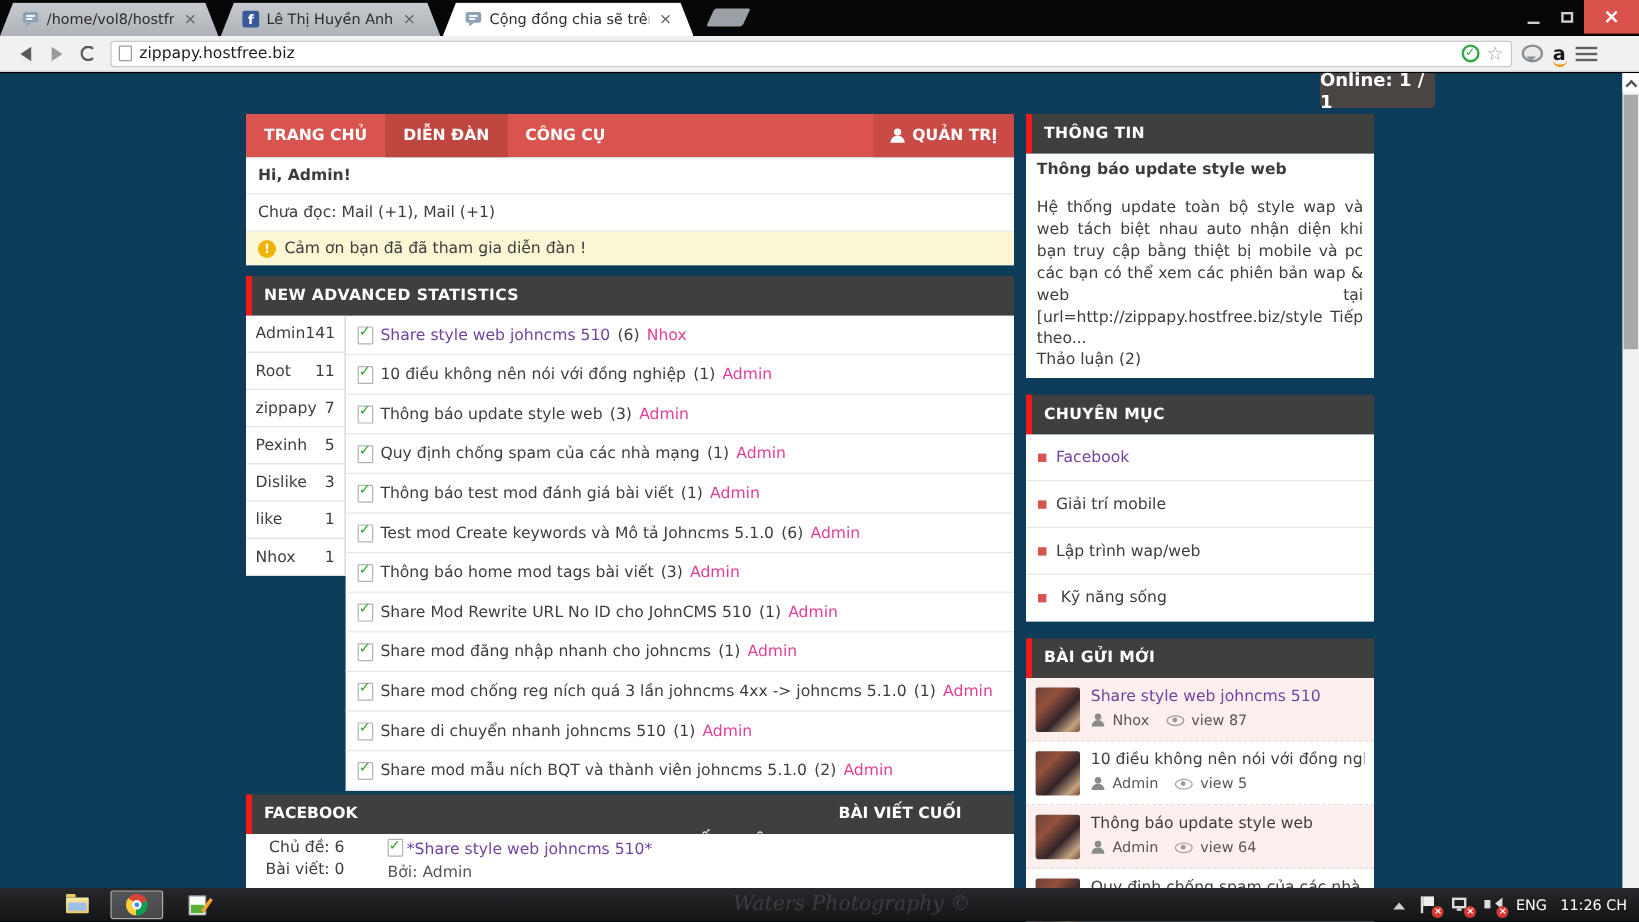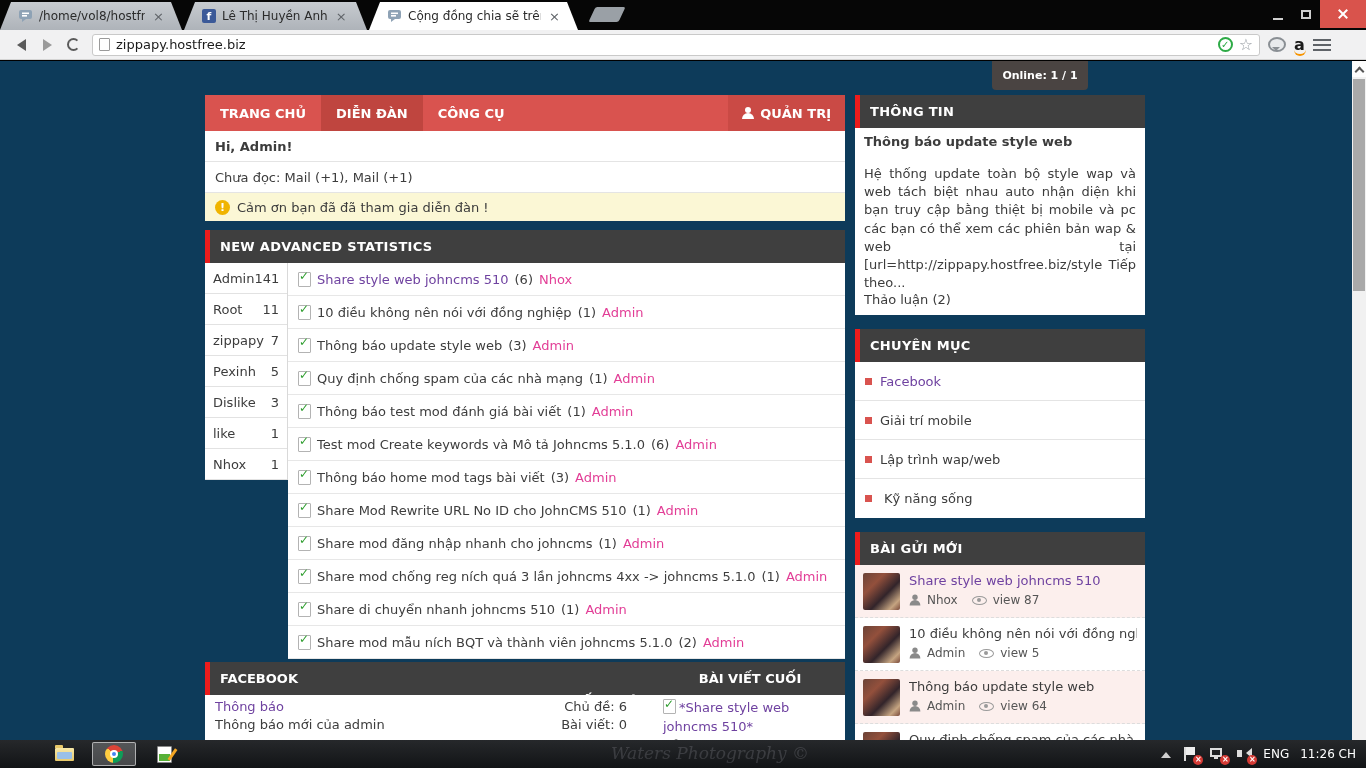--- a/index.html
+++ b/index.html
@@ -50,22 +50,22 @@
   .hamb{width:18px;display:flex;flex-direction:column;gap:3px;margin:0 10px 0 8px;}
   .hamb span{height:2px;background:#5f6368;}
 
   
   .viewport{position:absolute;left:0;top:61px;width:1366px;height:679px;background:#0d3b5a;}
   .vscroll{position:absolute;right:0;top:0;width:14px;height:679px;background:#f1f1f1;}
   .vscroll .btn{height:16px;display:flex;align-items:center;justify-content:center;background:#fdfdfd;}
   .chev-up{width:7px;height:7px;border-left:2px solid #555;border-top:2px solid #555;transform:rotate(45deg);margin-top:4px;}
   .vthumb{position:absolute;left:1px;top:18px;width:12px;height:212px;background:#a9a9a9;}
 
-  .online-badge{position:absolute;left:992px;top:0;width:96px;height:29px;background:#4a4442;
-       color:#fff;font-size:11px;font-weight:bold;display:flex;align-items:center;justify-content:center;
+  .online-badge{position:absolute;left:1100px;top:0;width:96px;height:29px;background:#4a4442;
+       color:#fff;font-size:15px;font-weight:bold;display:flex;align-items:center;justify-content:center;
        border-radius:0 0 4px 4px;}
 
   .main-col{position:absolute;left:205px;top:34px;width:640px;}
   .side-col{position:absolute;left:855px;top:34px;width:290px;}
 
   
   .mainnav{height:36px;background:#d9534f;display:flex;align-items:stretch;}
   .nav-item{display:flex;align-items:center;padding:0 15px;color:#fff;font-size:13px;font-weight:bold;}
   .nav-item.active{background:#bf453f;}
   .nav-admin{margin-left:auto;display:flex;align-items:center;gap:6px;background:#ca4a45;
@@ -378,24 +378,20 @@
           </div>
       </div>
 
       <div class="gap2"></div>
       <div class="fb-head">
         <div class="c1">FACEBOOK</div>
         <div class="c2">THỐNG KÊ</div>
         <div class="c3">BÀI VIẾT CUỐI</div>
       </div>
       <div class="fb-body">
-        <div class="fb-c1">
-          <div class="lnk">Thông báo</div>
-          <div class="desc">Thông báo mới của admin</div>
-        </div>
         <div class="fb-c2">
           <div>Chủ đề: 6</div>
           <div>Bài viết: 0</div>
         </div>
         <div class="fb-c3">
           <span class="doc-ico" style="display:inline-block;vertical-align:-2px;margin-right:3px"></span><span>*Share style web johncms 510*</span>
           <div class="by">Bởi: Admin</div>
         </div>
       </div>
     </div>

